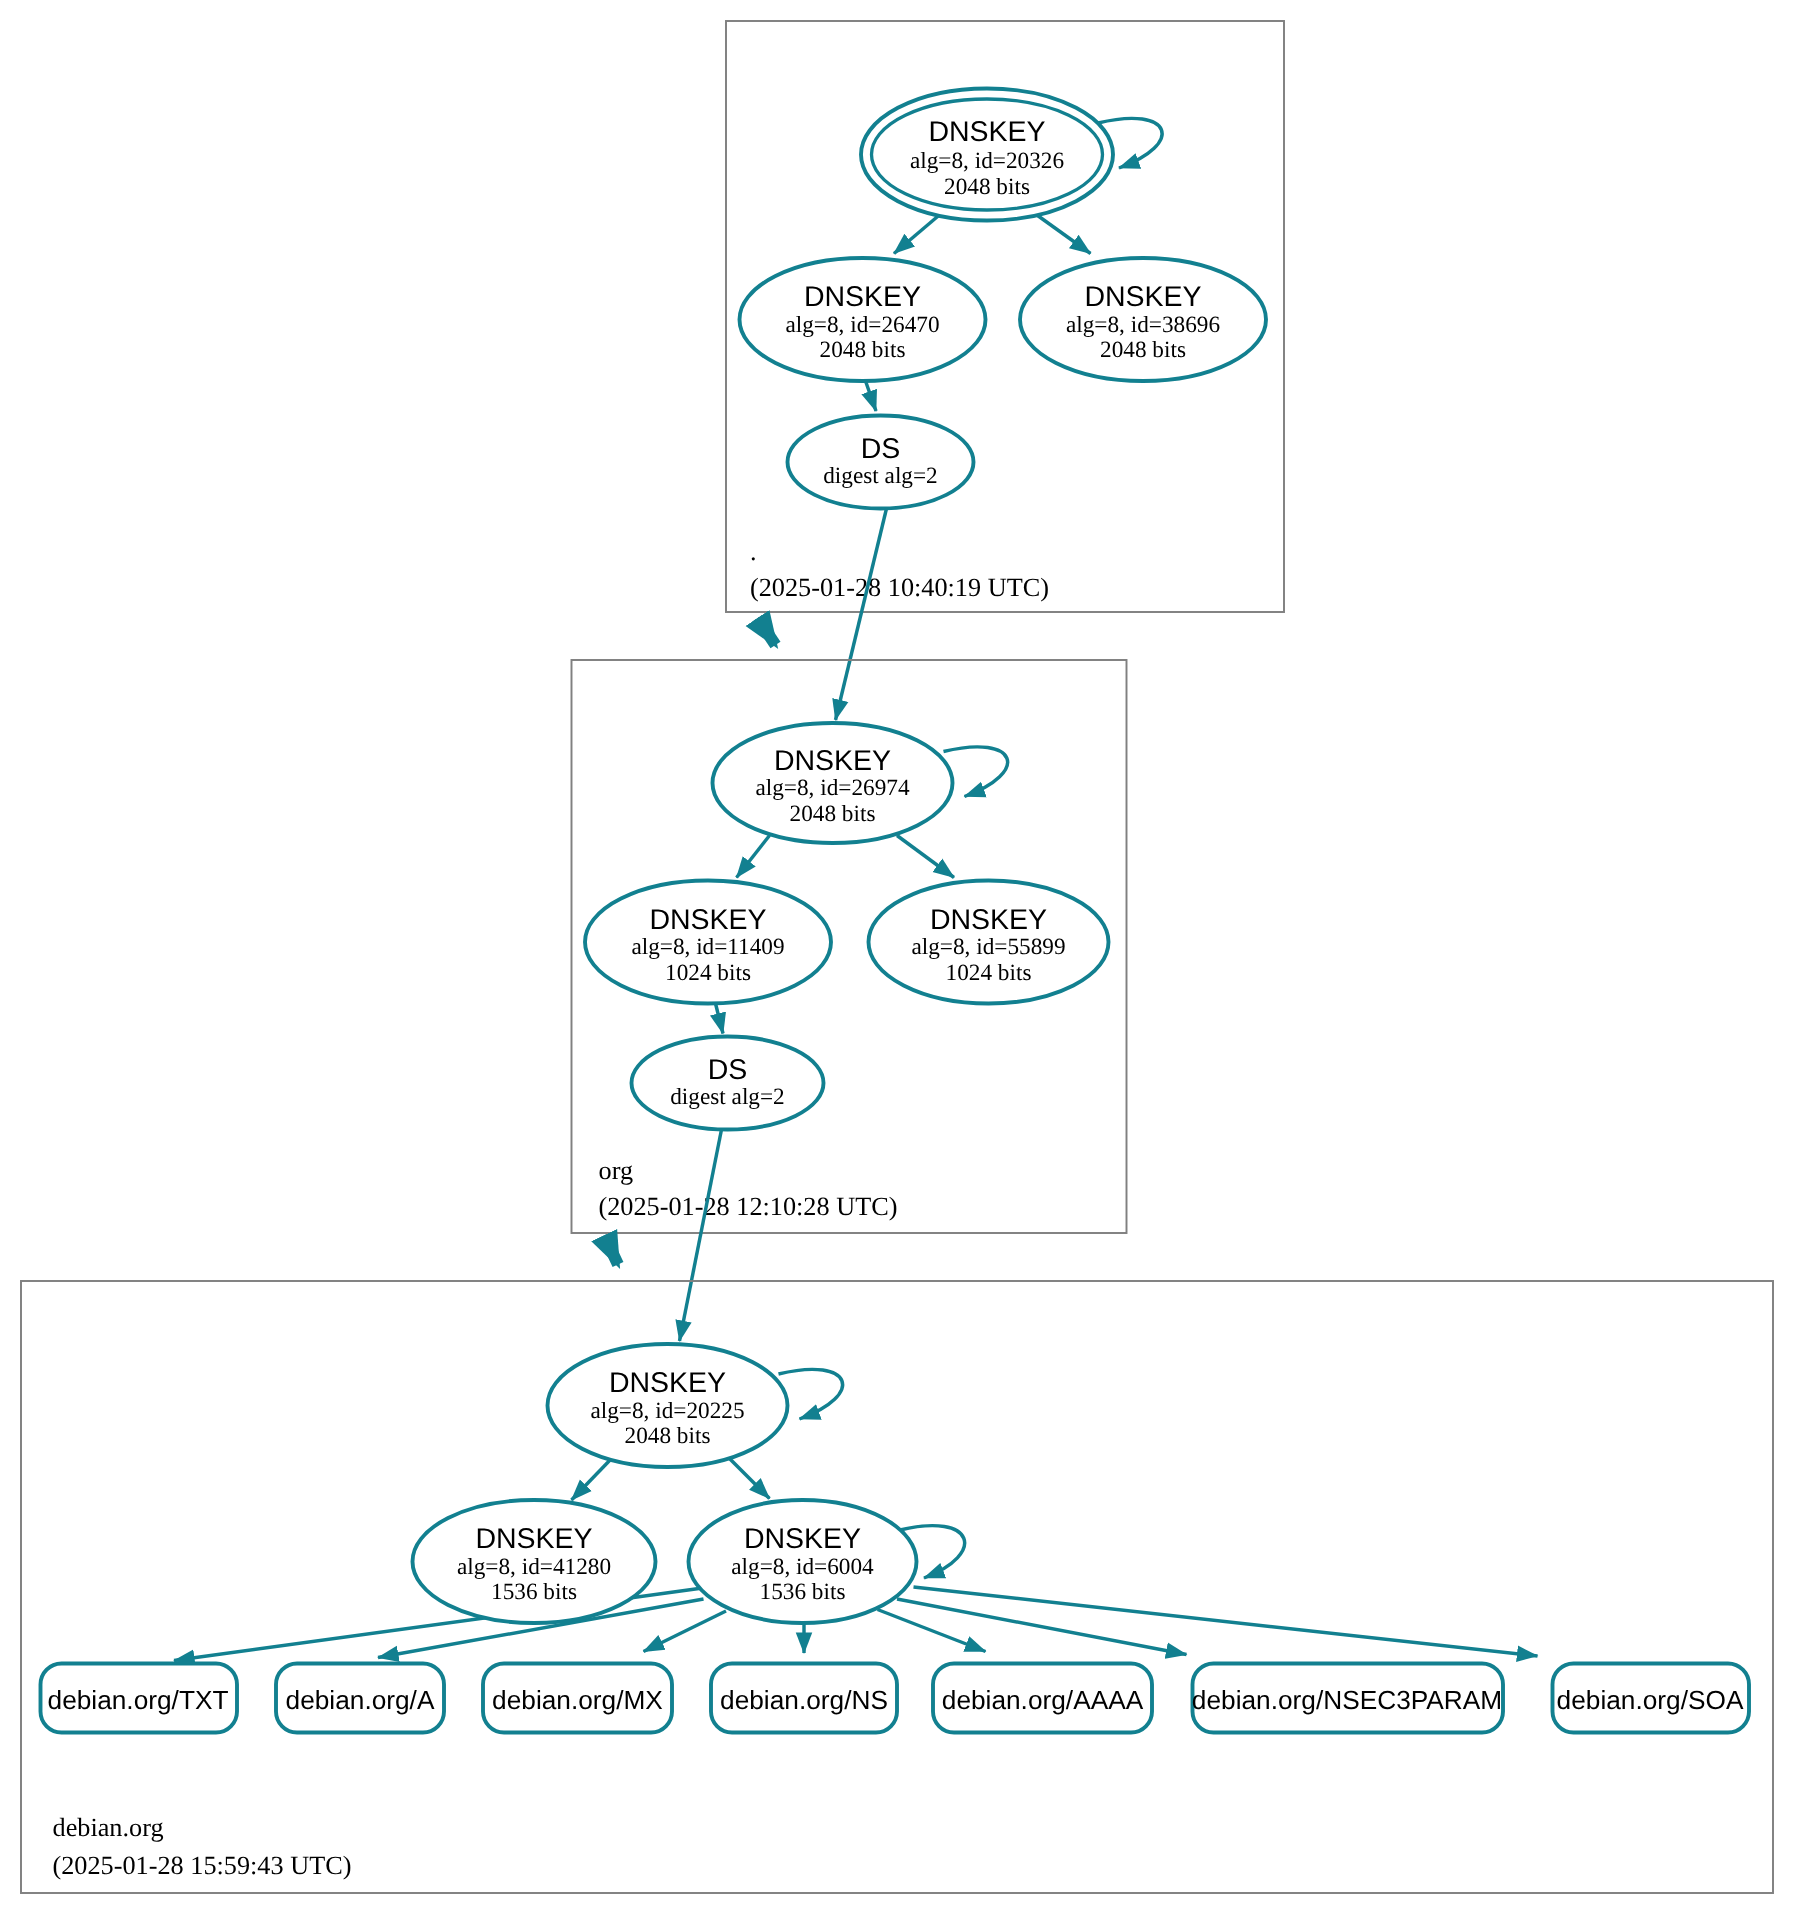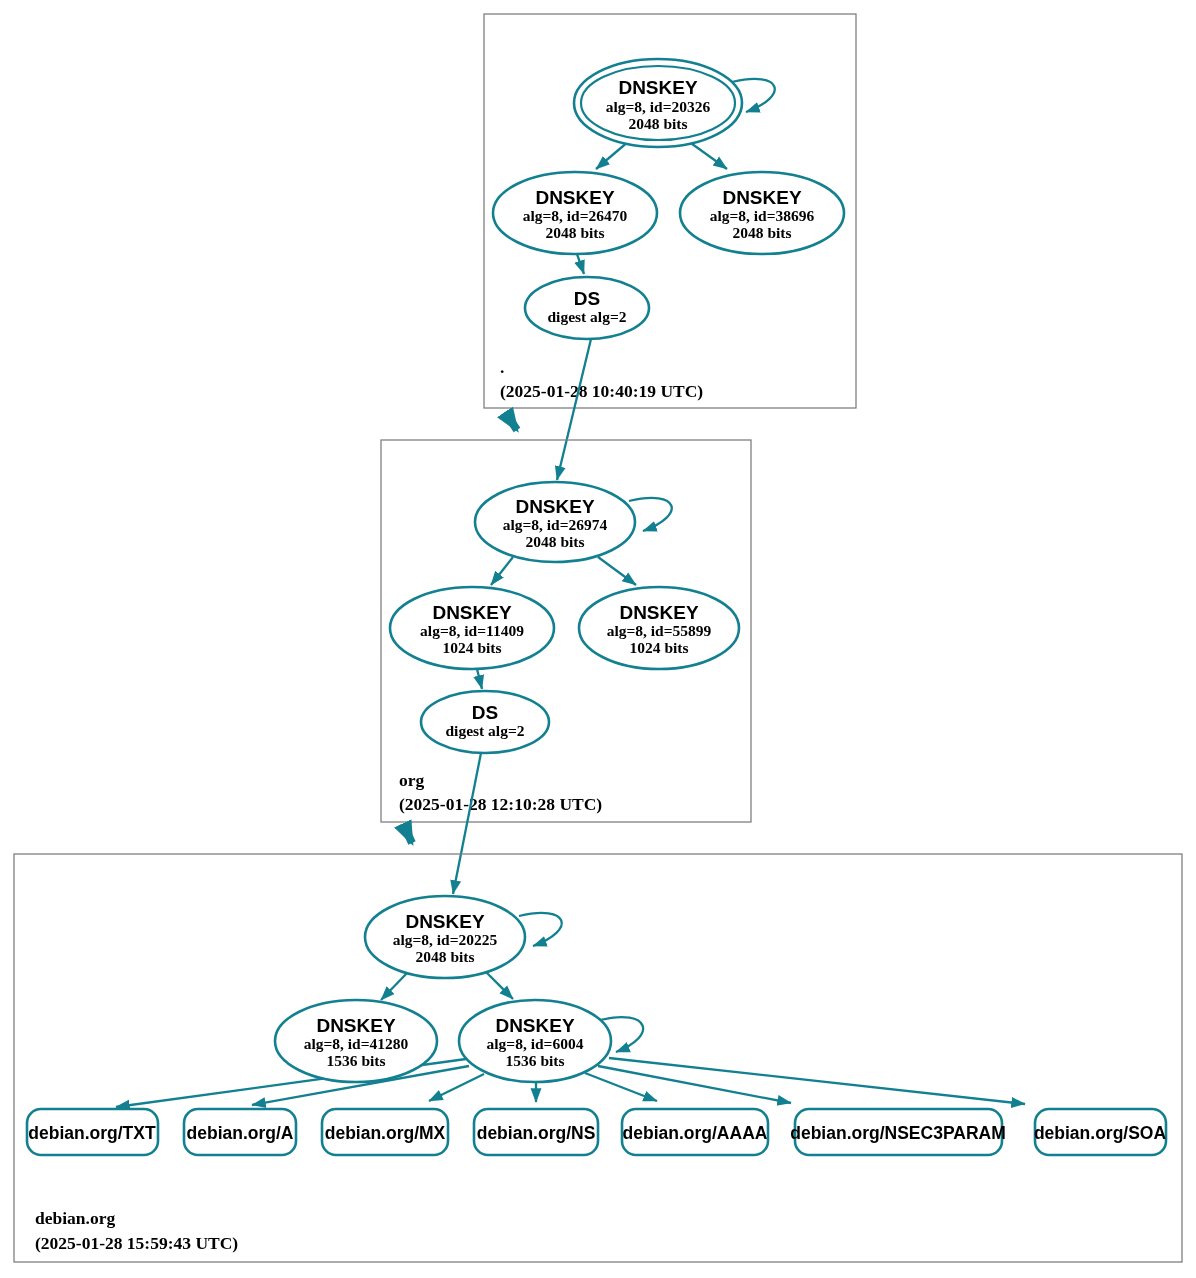--- a/index.html
+++ b/index.html
@@ -1,16 +1,16 @@
 <!DOCTYPE html>
 <html><head>
 <meta charset="utf-8">
 <style>
   html,body{margin:0;padding:0;background:#ffffff;}
-  .stage{width:1196px;height:1278px;position:relative;background:#ffffff;font-weight:bold;}
+  .stage{width:1196px;height:1278px;position:relative;background:#ffffff;}
   svg{display:block;}
   
   .zbox{fill:none;stroke:#808080;stroke-width:1.3;}
   .ell{fill:#ffffff;stroke:#128090;stroke-width:2.6;}
   .ell-inner{fill:none;stroke:#128090;stroke-width:2.2;}
   .rrbox{fill:#ffffff;stroke:#128090;stroke-width:2.6;}
   .edge{fill:none;stroke:#128090;stroke-width:2.3;}
   .thick{fill:none;stroke:#128090;stroke-width:8;}
   .nt{font-family:"Liberation Sans",sans-serif;font-size:19px;fill:#000000;text-anchor:middle;}
   .nd{font-family:"Liberation Serif",serif;font-size:15.5px;fill:#000000;text-anchor:middle;}

